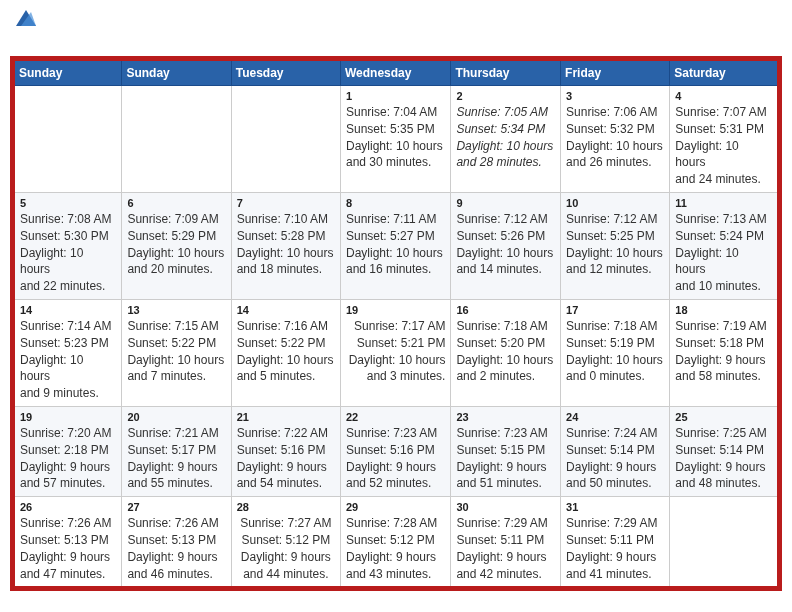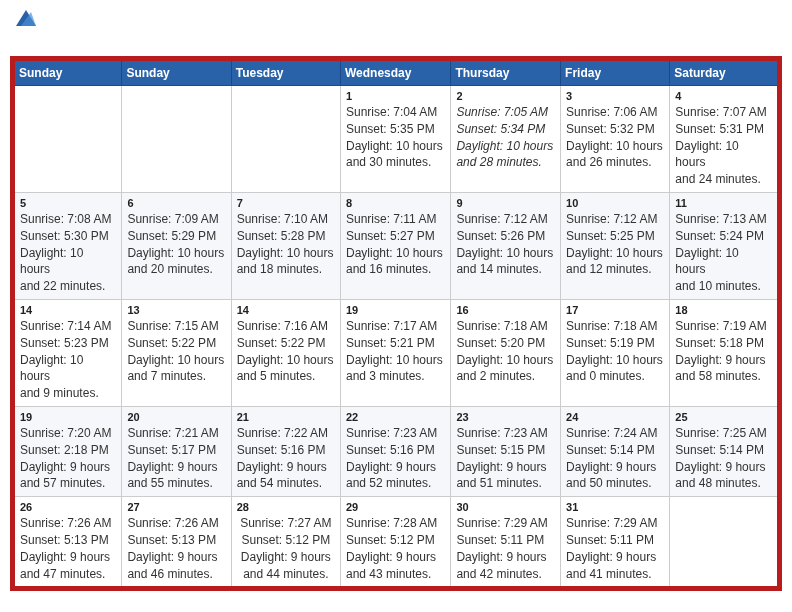--- a/index.html
+++ b/index.html
@@ -238,21 +238,21 @@
           </td>
           <td>
             <div class="day-number">14</div>
             <div class="cell-text" style="white-space: pre-line;">Sunrise: 7:16 AM
 Sunset: 5:22 PM
 Daylight: 10 hours
 and 5 minutes.</div>
           </td>
           <td>
             <div class="day-number">19</div>
-            <div class="cell-text" style="white-space: pre-line;">Sunrise: 7:17 AM
+            <div class="cell-text" style="white-space: pre-line; text-align: right;">Sunrise: 7:17 AM
 Sunset: 5:21 PM
 Daylight: 10 hours
 and 3 minutes.</div>
           </td>
           <td>
             <div class="day-number">16</div>
             <div class="cell-text" style="white-space: pre-line;">Sunrise: 7:18 AM
 Sunset: 5:20 PM
 Daylight: 10 hours
 and 2 minutes.</div>

